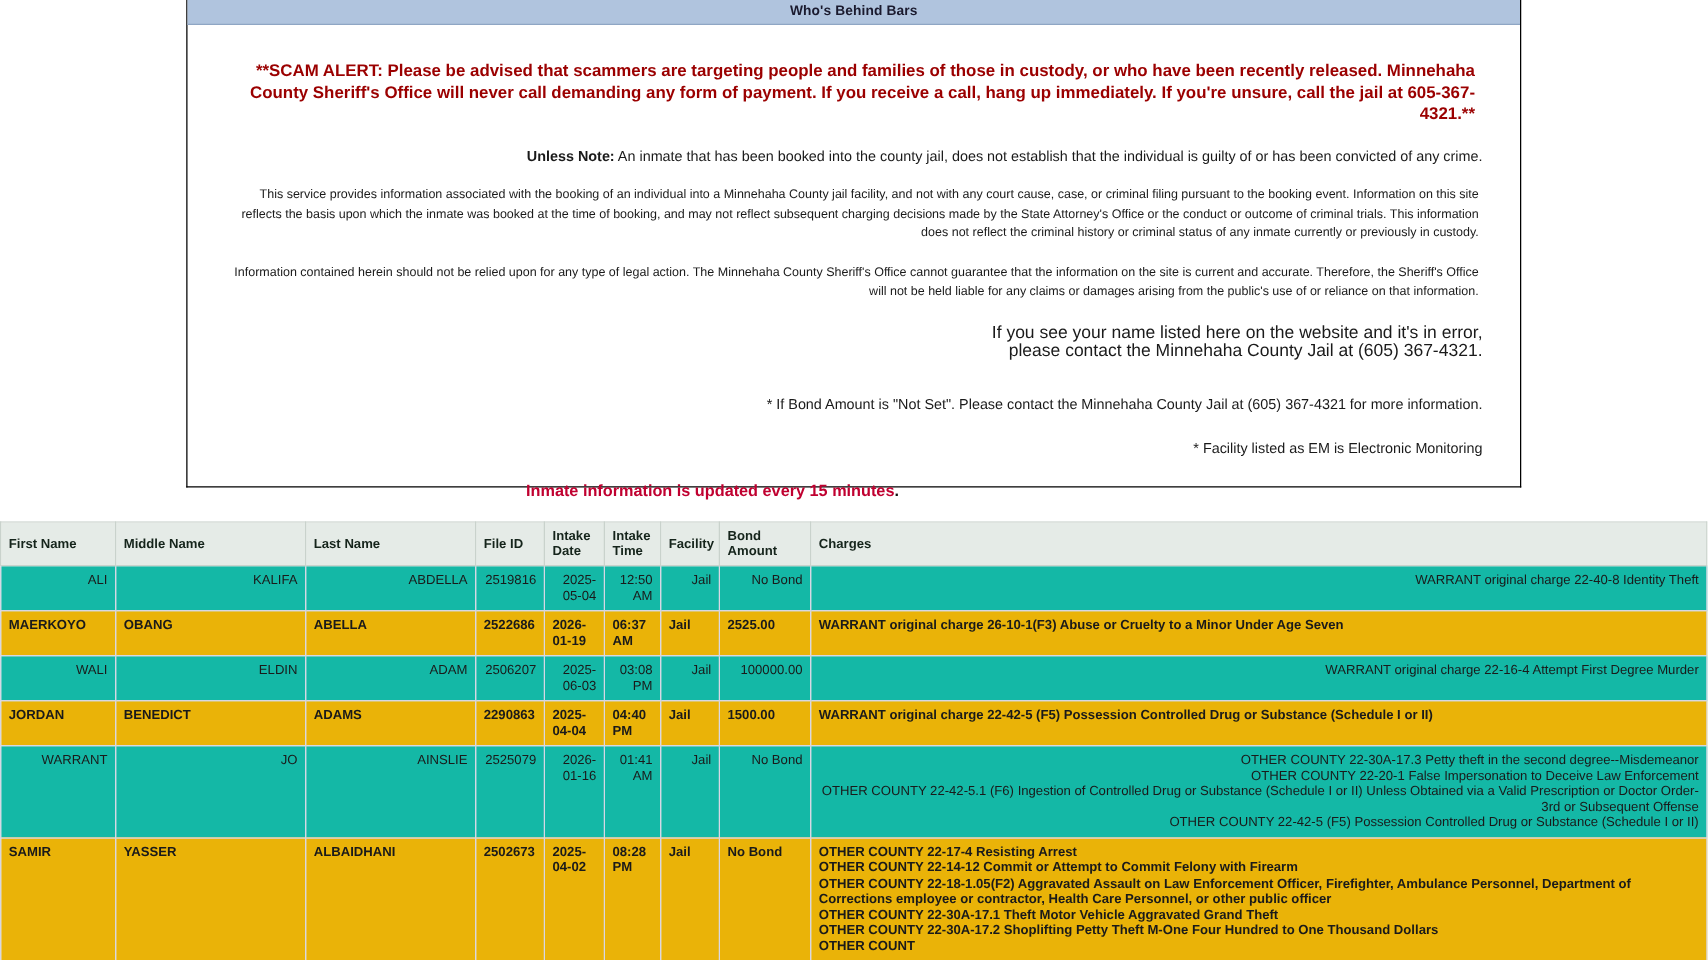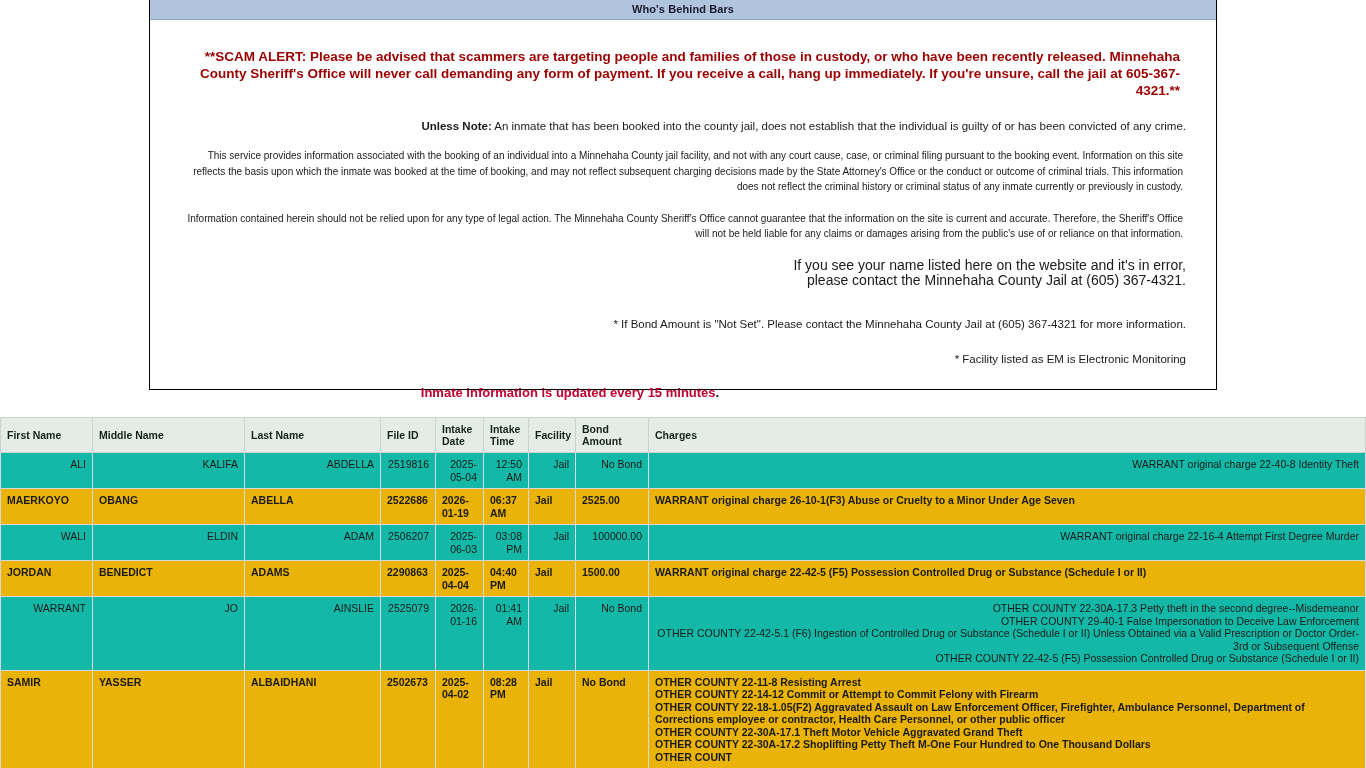--- a/index.html
+++ b/index.html
@@ -237,36 +237,36 @@
           <td>WARRANT</td>
           <td>JO</td>
           <td>AINSLIE</td>
           <td>2525079</td>
           <td>2026-01-16</td>
           <td>01:41 AM</td>
           <td>Jail</td>
           <td>No Bond</td>
           <td>
             <span class="charge-line">OTHER COUNTY 22-30A-17.3 Petty theft in the second degree--Misdemeanor</span>
-            <span class="charge-line">OTHER COUNTY 29-40-1 False Impersonation to Deceive Law Enforcement</span>
+            <span class="charge-line">OTHER COUNTY 22-20-1 False Impersonation to Deceive Law Enforcement</span>
             <span class="charge-line">OTHER COUNTY 22-42-5.1 (F6) Ingestion of Controlled Drug or Substance (Schedule I or II) Unless Obtained via a Valid Prescription or Doctor Order-3rd or Subsequent Offense</span>
             <span class="charge-line">OTHER COUNTY 22-42-5 (F5) Possession Controlled Drug or Substance (Schedule I or II)</span>
           </td>
         </tr>
         <tr class="even">
           <td>SAMIR</td>
           <td>YASSER</td>
           <td>ALBAIDHANI</td>
           <td>2502673</td>
           <td>2025-04-02</td>
           <td>08:28 PM</td>
           <td>Jail</td>
           <td>No Bond</td>
           <td>
-            <span class="charge-line">OTHER COUNTY 22-11-8 Resisting Arrest</span>
+            <span class="charge-line">OTHER COUNTY 22-17-4 Resisting Arrest</span>
             <span class="charge-line">OTHER COUNTY 22-14-12 Commit or Attempt to Commit Felony with Firearm</span>
             <span class="charge-line">OTHER COUNTY 22-18-1.05(F2) Aggravated Assault on Law Enforcement Officer, Firefighter, Ambulance Personnel, Department of Corrections employee or contractor, Health Care Personnel, or other public officer</span>
             <span class="charge-line">OTHER COUNTY 22-30A-17.1 Theft Motor Vehicle Aggravated Grand Theft</span>
             <span class="charge-line">OTHER COUNTY 22-30A-17.2 Shoplifting Petty Theft M-One Four Hundred to One Thousand Dollars</span>
             <span class="charge-line">OTHER COUNT</span>
           </td>
         </tr>
       </tbody>
   </table>
 </div>

